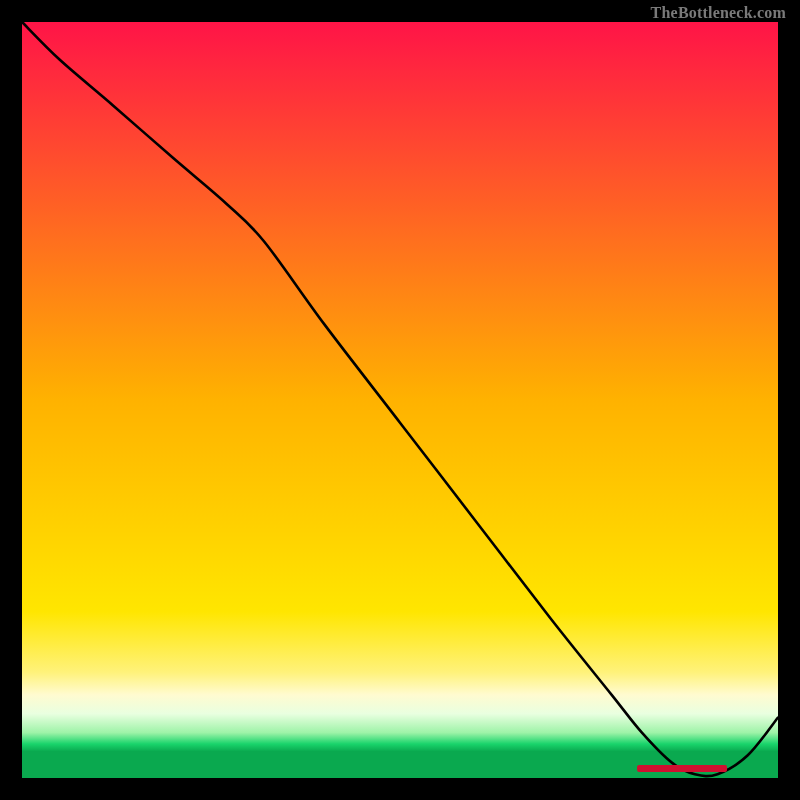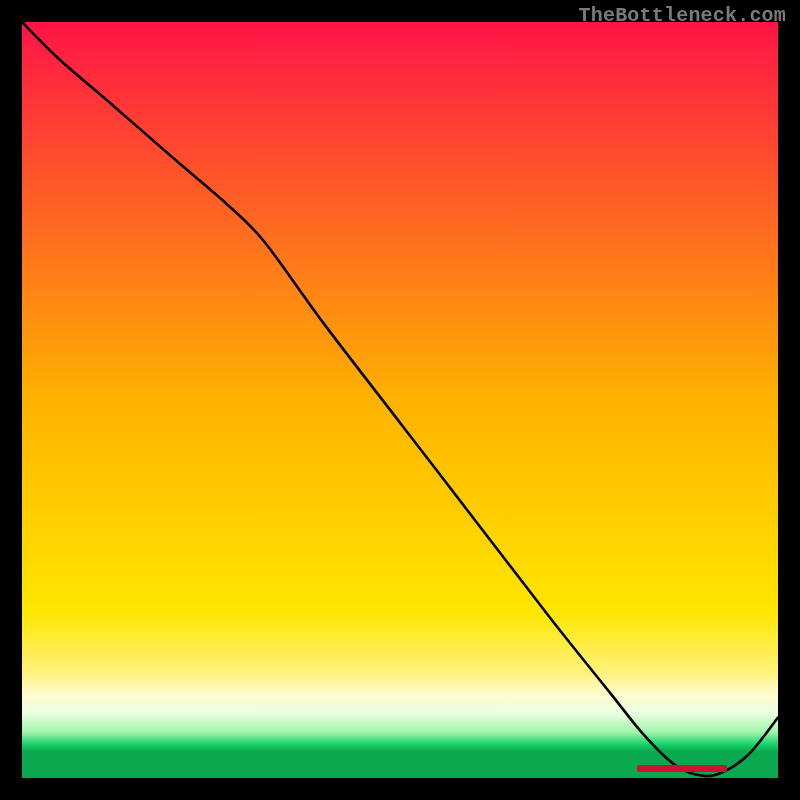--- a/index.html
+++ b/index.html
@@ -13,22 +13,22 @@
   .stage {
     position: relative;
     width: 800px;
     height: 800px;
   }
   svg { display: block; }
   .watermark {
     position: absolute;
     top: 4px;
     right: 14px;
-    font-family: Liberation Mono, monospace;
-    font-size: 20px;
+    font-family: Liberation Serif, serif;
+    font-size: 16px;
     font-weight: 600;
     color: #7a7a7a;
     letter-spacing: 0.2px;
   }
   .bar-label {
     position: absolute;
     font-family: Arial, Helvetica, sans-serif;
     font-size: 11px;
     font-weight: 700;
     color: #cc0022;

